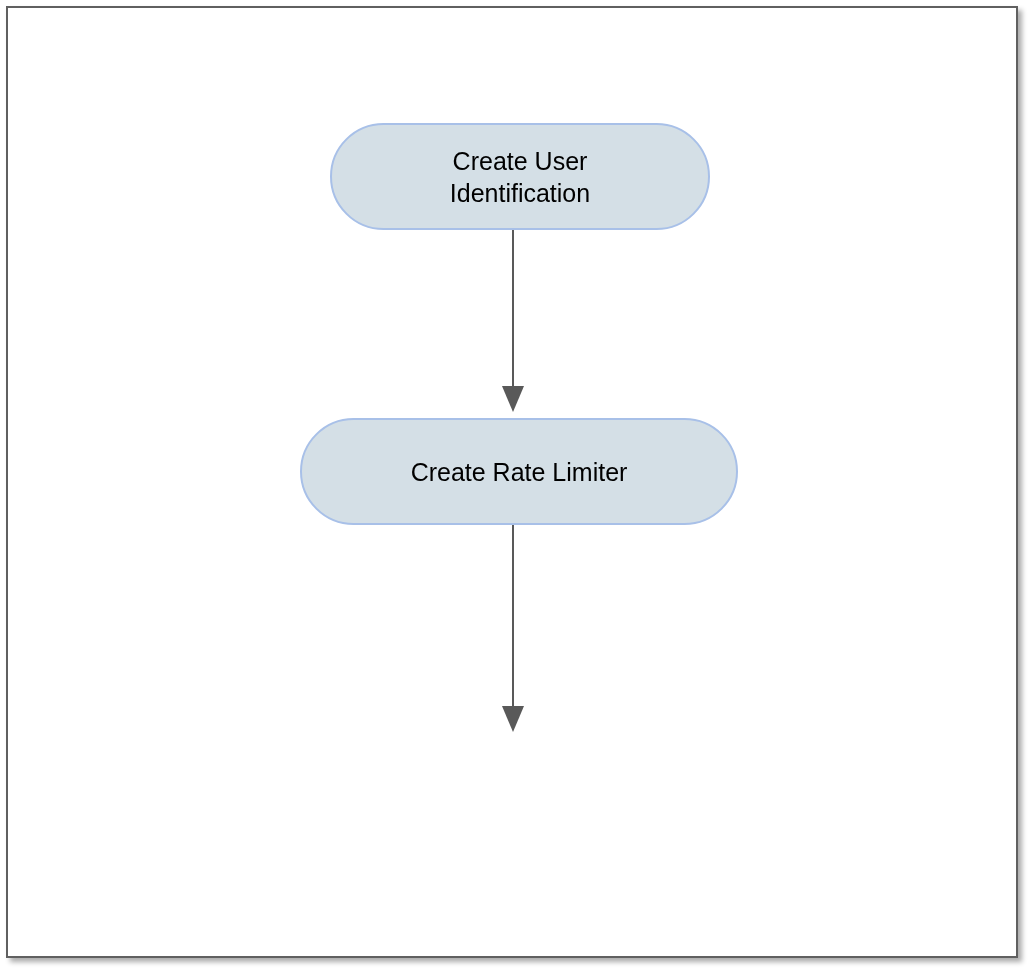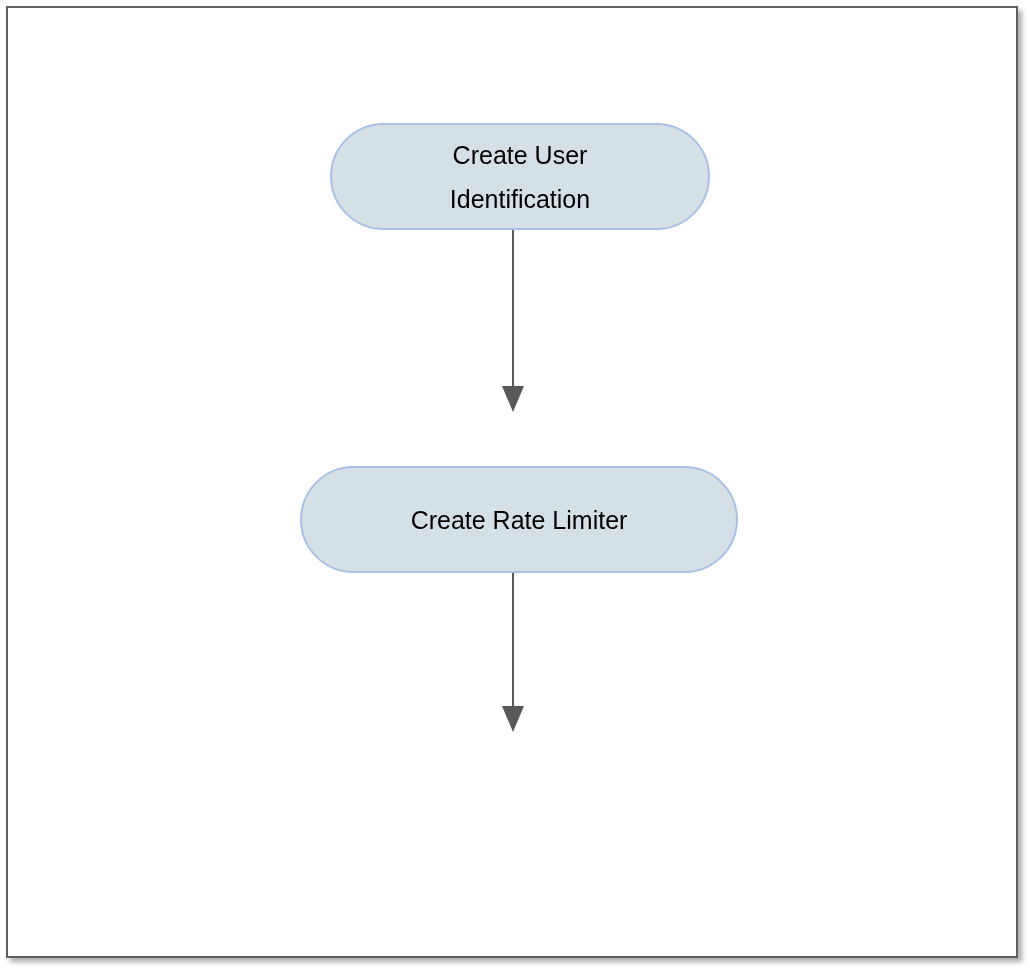--- a/index.html
+++ b/index.html
@@ -51,27 +51,27 @@
     border-radius: 999px;
     display: flex;
     align-items: center;
     justify-content: center;
     text-align: center;
   }
   .node-label {
     color: #000000;
     font-family: "Liberation Sans", sans-serif;
     font-size: 25px;
-    line-height: 44px;
+    line-height: 32px;
     white-space: pre-line;
     letter-spacing: 0px;
   }
 
   #node-1 { left: 322px; top: 115px; width: 380px; height: 107px; }
-  #node-2 { left: 292px; top: 410px; width: 438px; height: 107px; margin-top: 48px; }
+  #node-2 { left: 292px; top: 410px; width: 438px; height: 107px; }
   #node-3 { left: 285px; top: 730px; width: 453px; height: 97px; }
 
   
   .connectors {
     position: absolute;
     left: 0;
     top: 0;
     width: 1030px;
     height: 974px;
     pointer-events: none;

